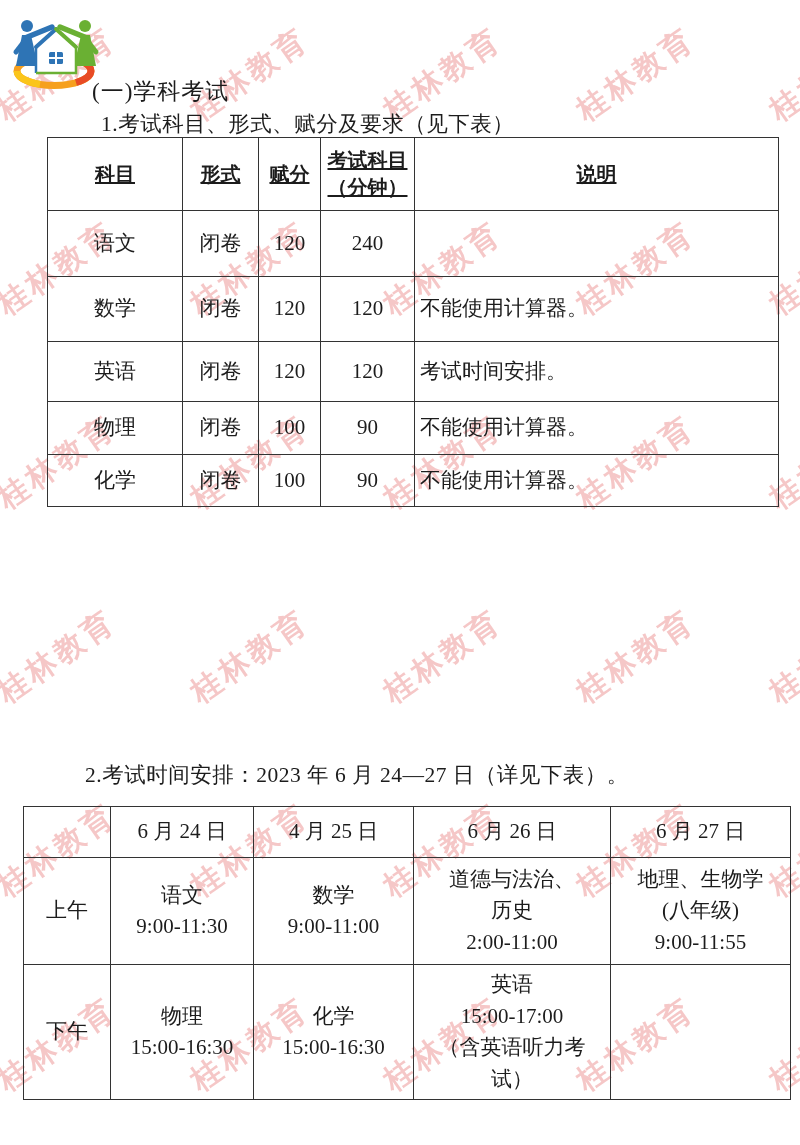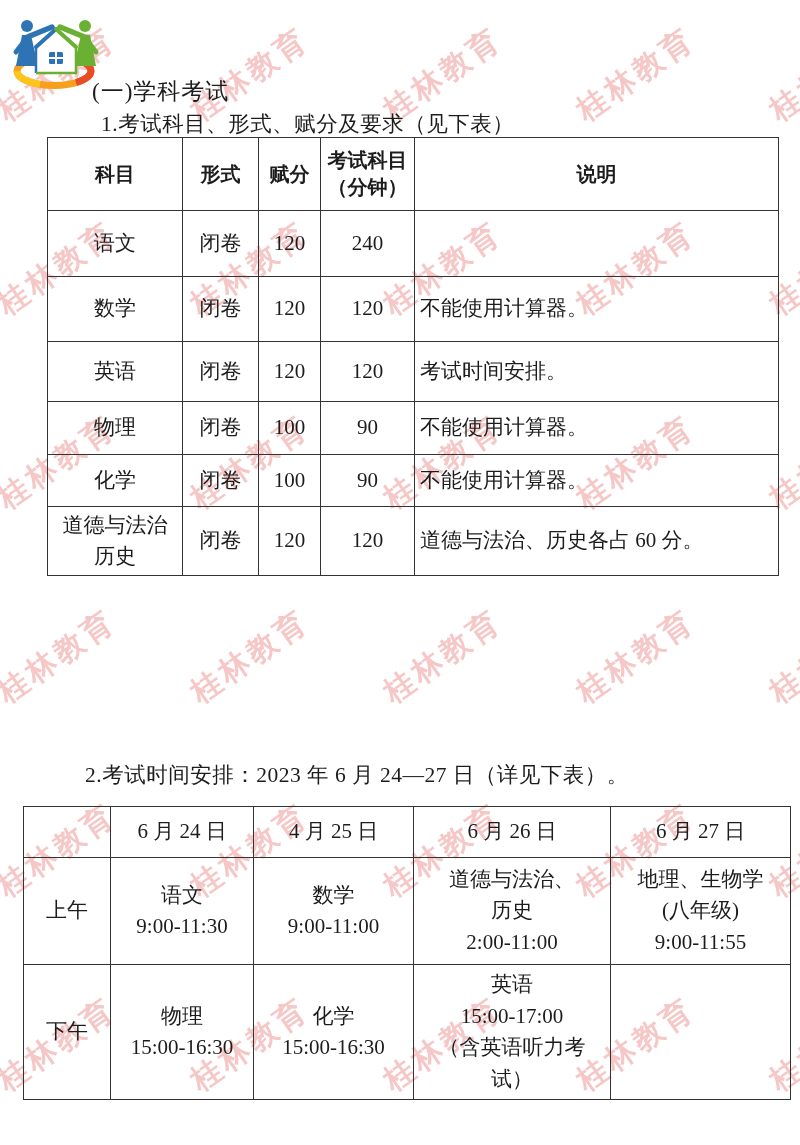--- a/index.html
+++ b/index.html
@@ -41,21 +41,21 @@
     font-size:21px; line-height:1.5;
     white-space:pre-line;
     padding:2px;
     font-weight:normal;
   }
   
   .t1 { left:47px; top:137px; width:731px; }
   .t1 col:nth-child(1){width:135px} .t1 col:nth-child(2){width:76px}
   .t1 col:nth-child(3){width:62px}  .t1 col:nth-child(4){width:94px}
   .t1 col:nth-child(5){width:364px}
-  .t1 thead tr { height:73px; }
+  .t1 thead tr { height:73px;text-decoration:underline; }
   .t1 thead th { font-weight:bold; font-size:20px; line-height:1.35; }
   .t1 tbody tr:nth-child(1){height:66px} .t1 tbody tr:nth-child(2){height:65px}
   .t1 tbody tr:nth-child(3){height:60px} .t1 tbody tr:nth-child(4){height:53px}
   .t1 tbody tr:nth-child(5){height:52px} .t1 tbody tr:nth-child(6){height:69px}
   .t1 tbody tr:nth-child(7){height:95px}
   .t1 td.note { text-align:left; padding-left:5px; }
   
   .t2 { left:23px; top:806px; width:767px; }
   .t2 col:nth-child(1){width:87px}  .t2 col:nth-child(2){width:143px}
   .t2 col:nth-child(3){width:160px} .t2 col:nth-child(4){width:197px}
@@ -179,28 +179,20 @@
       <td>90</td>
       <td class="note">不能使用计算器。</td>
     </tr>
     <tr>
       <td>化学</td>
       <td>闭卷</td>
       <td>100</td>
       <td>90</td>
       <td class="note">不能使用计算器。</td>
     </tr>
-    <tr>
-      <td>道德与法治
-历史</td>
-      <td>闭卷</td>
-      <td>120</td>
-      <td>120</td>
-      <td class="note">道德与法治、历史各占 60 分。</td>
-    </tr>
   </tbody>
 </table>
 
 <p class="item-heading item-2">2.考试时间安排：2023 年 6 月 24—27 日（详见下表）。</p>
 
 <table class="t2">
   <colgroup>
       <col>
       <col>
       <col>

